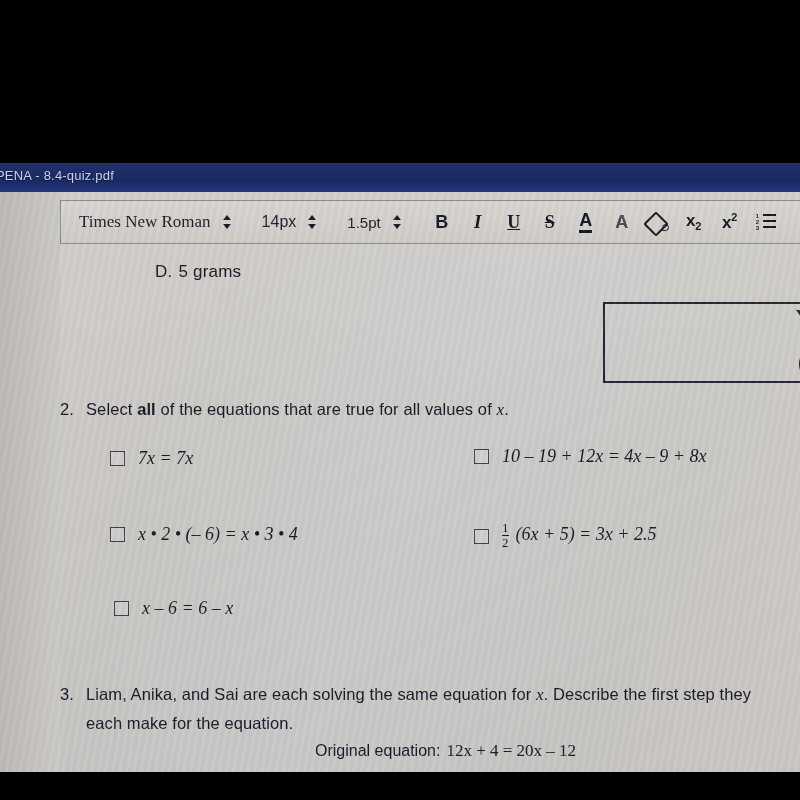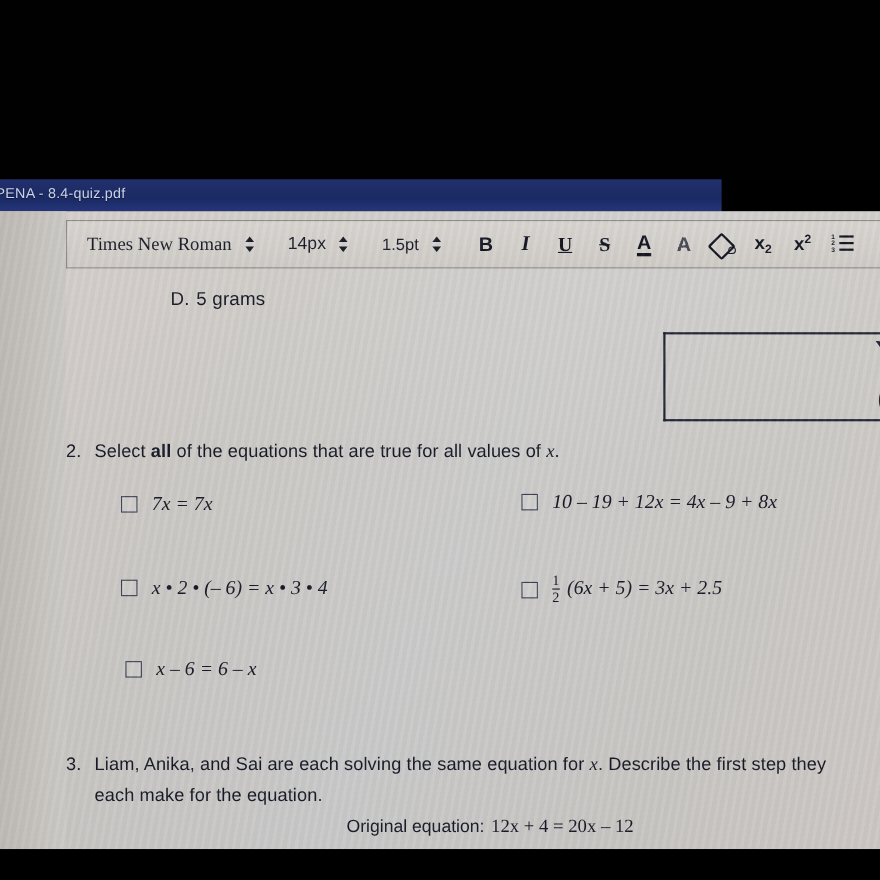--- a/index.html
+++ b/index.html
@@ -32,21 +32,21 @@
     position: absolute;
     left: 0; top: 772px;
     width: 800px; height: 28px;
     background: #000000;
   }
 
   
   .titlebar {
     position: absolute;
     left: 0; top: 163px;
-    width: 656px; height: 29px;
+    width: 800px; height: 29px;
     background: #1b2f6e;
     background: linear-gradient(180deg, #22306d 0%, #1a2a64 60%, #25357a 100%);
     overflow: hidden;
   }
   .titlebar-text {
     position: absolute;
     left: -4px; top: 5px;
     color: #c9d2e6;
     font-size: 13px;
     letter-spacing: 0.2px;

